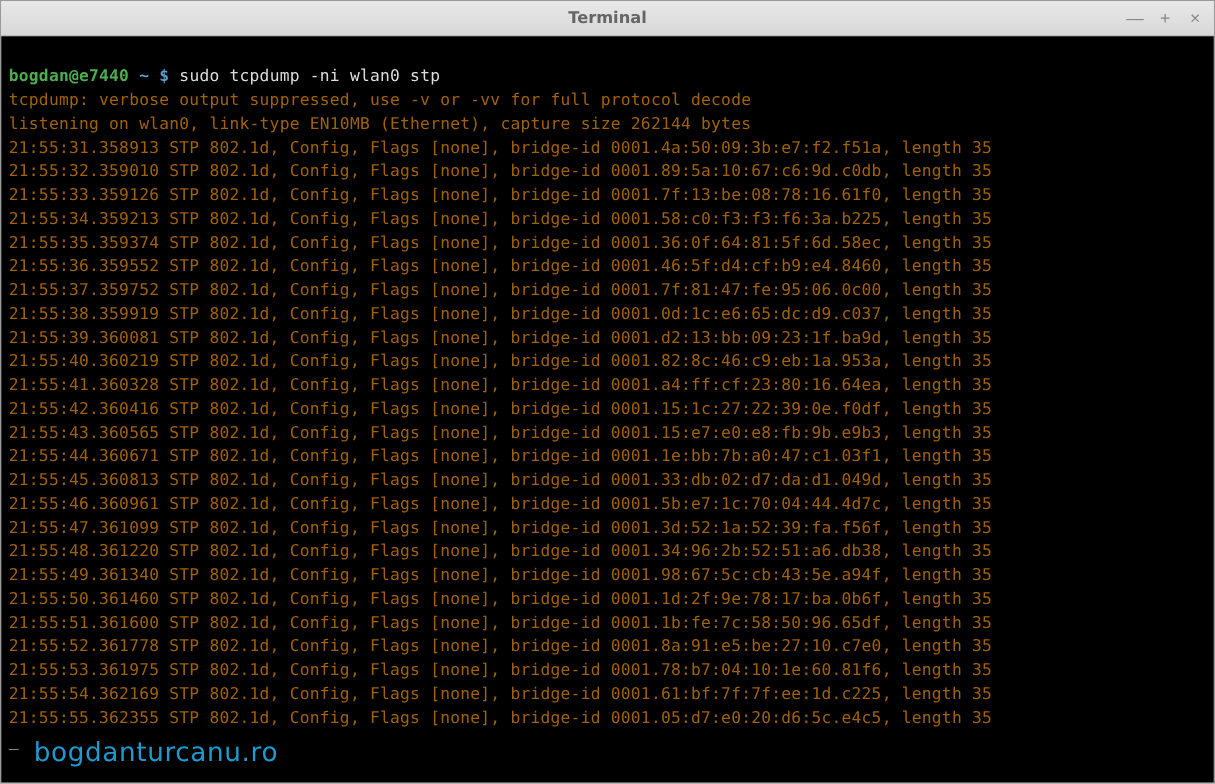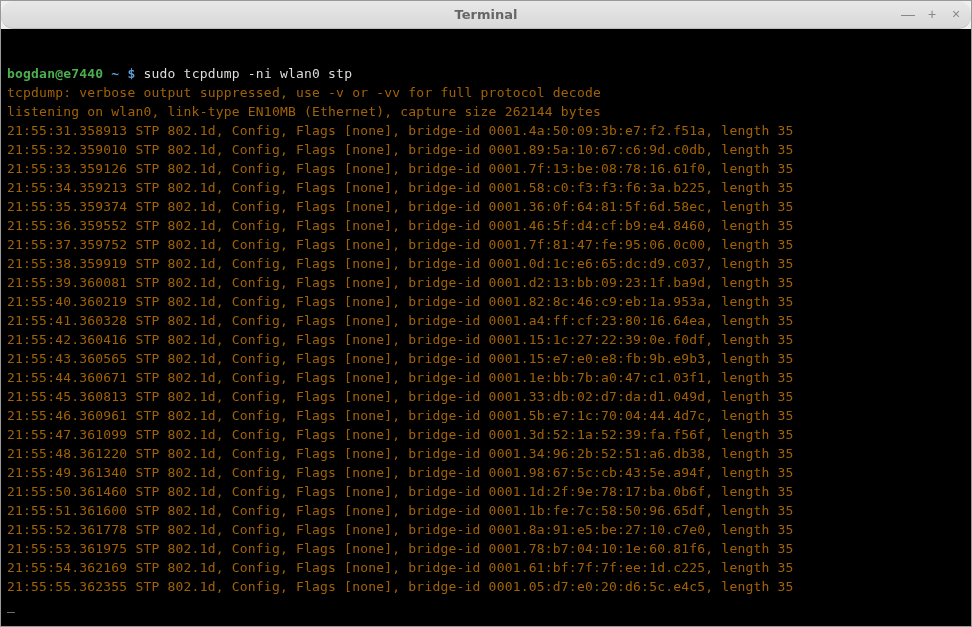--- a/index.html
+++ b/index.html
@@ -22,21 +22,20 @@
       height: 28px;
       background: linear-gradient(to bottom, #e8e8e8, #d8d8d8);
       border-bottom: 1px solid #bbb;
       display: flex;
       align-items: center;
       justify-content: center;
       position: relative;
       font-family: "DejaVu Sans", sans-serif;
       font-size: 13px;
       color: #555;
-      border-radius: 13px;
     }
     .titlebar-title {
       font-weight: bold;
       color: #666;
     }
     .window-controls {
       position: absolute;
       right: 6px;
       top: 4px;
       display: flex;
@@ -51,21 +50,21 @@
       font-size: 14px;
       color: #888;
       cursor: pointer;
       font-family: sans-serif;
       line-height: 1;
     }
     .terminal-body {
       flex: 1;
       background: #000;
       color: #ccc;
-      padding: 16px 6px;
+      padding: 4px 6px;
       font-size: 13px;
       line-height: 19px;
       white-space: pre;
       overflow: hidden;
       letter-spacing: 0.2px;
       position: relative;
     }
     .prompt-user { color: #4caf50; font-weight: bold; }
     .prompt-tilde { color: #5a9fd4; font-weight: bold; }
     .prompt-dollar { color: #5a9fd4; font-weight: bold; }
@@ -92,14 +91,15 @@
     <span class="titlebar-title">Terminal</span>
     <div class="window-controls">
       <div class="window-btn">—</div>
       <div class="window-btn">+</div>
       <div class="window-btn">×</div>
     </div>
   </div>
   <div class="terminal-body">
 <span class="prompt-user">bogdan@e7440</span> <span class="prompt-tilde">~</span> <span class="prompt-dollar">$</span> <span class="cmd">sudo tcpdump -ni wlan0 stp</span>
 <span class="output-line">tcpdump: verbose output suppressed, use -v or -vv for full protocol decode</span><span class="output-line">listening on wlan0, link-type EN10MB (Ethernet), capture size 262144 bytes</span><span id="lines-container"><span class="output-line">21:55:31.358913 STP 802.1d, Config, Flags [none], bridge-id 0001.4a:50:09:3b:e7:f2.f51a, length 35</span><span class="output-line">21:55:32.359010 STP 802.1d, Config, Flags [none], bridge-id 0001.89:5a:10:67:c6:9d.c0db, length 35</span><span class="output-line">21:55:33.359126 STP 802.1d, Config, Flags [none], bridge-id 0001.7f:13:be:08:78:16.61f0, length 35</span><span class="output-line">21:55:34.359213 STP 802.1d, Config, Flags [none], bridge-id 0001.58:c0:f3:f3:f6:3a.b225, length 35</span><span class="output-line">21:55:35.359374 STP 802.1d, Config, Flags [none], bridge-id 0001.36:0f:64:81:5f:6d.58ec, length 35</span><span class="output-line">21:55:36.359552 STP 802.1d, Config, Flags [none], bridge-id 0001.46:5f:d4:cf:b9:e4.8460, length 35</span><span class="output-line">21:55:37.359752 STP 802.1d, Config, Flags [none], bridge-id 0001.7f:81:47:fe:95:06.0c00, length 35</span><span class="output-line">21:55:38.359919 STP 802.1d, Config, Flags [none], bridge-id 0001.0d:1c:e6:65:dc:d9.c037, length 35</span><span class="output-line">21:55:39.360081 STP 802.1d, Config, Flags [none], bridge-id 0001.d2:13:bb:09:23:1f.ba9d, length 35</span><span class="output-line">21:55:40.360219 STP 802.1d, Config, Flags [none], bridge-id 0001.82:8c:46:c9:eb:1a.953a, length 35</span><span class="output-line">21:55:41.360328 STP 802.1d, Config, Flags [none], bridge-id 0001.a4:ff:cf:23:80:16.64ea, length 35</span><span class="output-line">21:55:42.360416 STP 802.1d, Config, Flags [none], bridge-id 0001.15:1c:27:22:39:0e.f0df, length 35</span><span class="output-line">21:55:43.360565 STP 802.1d, Config, Flags [none], bridge-id 0001.15:e7:e0:e8:fb:9b.e9b3, length 35</span><span class="output-line">21:55:44.360671 STP 802.1d, Config, Flags [none], bridge-id 0001.1e:bb:7b:a0:47:c1.03f1, length 35</span><span class="output-line">21:55:45.360813 STP 802.1d, Config, Flags [none], bridge-id 0001.33:db:02:d7:da:d1.049d, length 35</span><span class="output-line">21:55:46.360961 STP 802.1d, Config, Flags [none], bridge-id 0001.5b:e7:1c:70:04:44.4d7c, length 35</span><span class="output-line">21:55:47.361099 STP 802.1d, Config, Flags [none], bridge-id 0001.3d:52:1a:52:39:fa.f56f, length 35</span><span class="output-line">21:55:48.361220 STP 802.1d, Config, Flags [none], bridge-id 0001.34:96:2b:52:51:a6.db38, length 35</span><span class="output-line">21:55:49.361340 STP 802.1d, Config, Flags [none], bridge-id 0001.98:67:5c:cb:43:5e.a94f, length 35</span><span class="output-line">21:55:50.361460 STP 802.1d, Config, Flags [none], bridge-id 0001.1d:2f:9e:78:17:ba.0b6f, length 35</span><span class="output-line">21:55:51.361600 STP 802.1d, Config, Flags [none], bridge-id 0001.1b:fe:7c:58:50:96.65df, length 35</span><span class="output-line">21:55:52.361778 STP 802.1d, Config, Flags [none], bridge-id 0001.8a:91:e5:be:27:10.c7e0, length 35</span><span class="output-line">21:55:53.361975 STP 802.1d, Config, Flags [none], bridge-id 0001.78:b7:04:10:1e:60.81f6, length 35</span><span class="output-line">21:55:54.362169 STP 802.1d, Config, Flags [none], bridge-id 0001.61:bf:7f:7f:ee:1d.c225, length 35</span><span class="output-line">21:55:55.362355 STP 802.1d, Config, Flags [none], bridge-id 0001.05:d7:e0:20:d6:5c.e4c5, length 35</span></span><span class="cursor">_</span>
+    <div class="watermark">bogdanturcanu.ro</div>
   </div>
 </div>
 
 </body></html>

